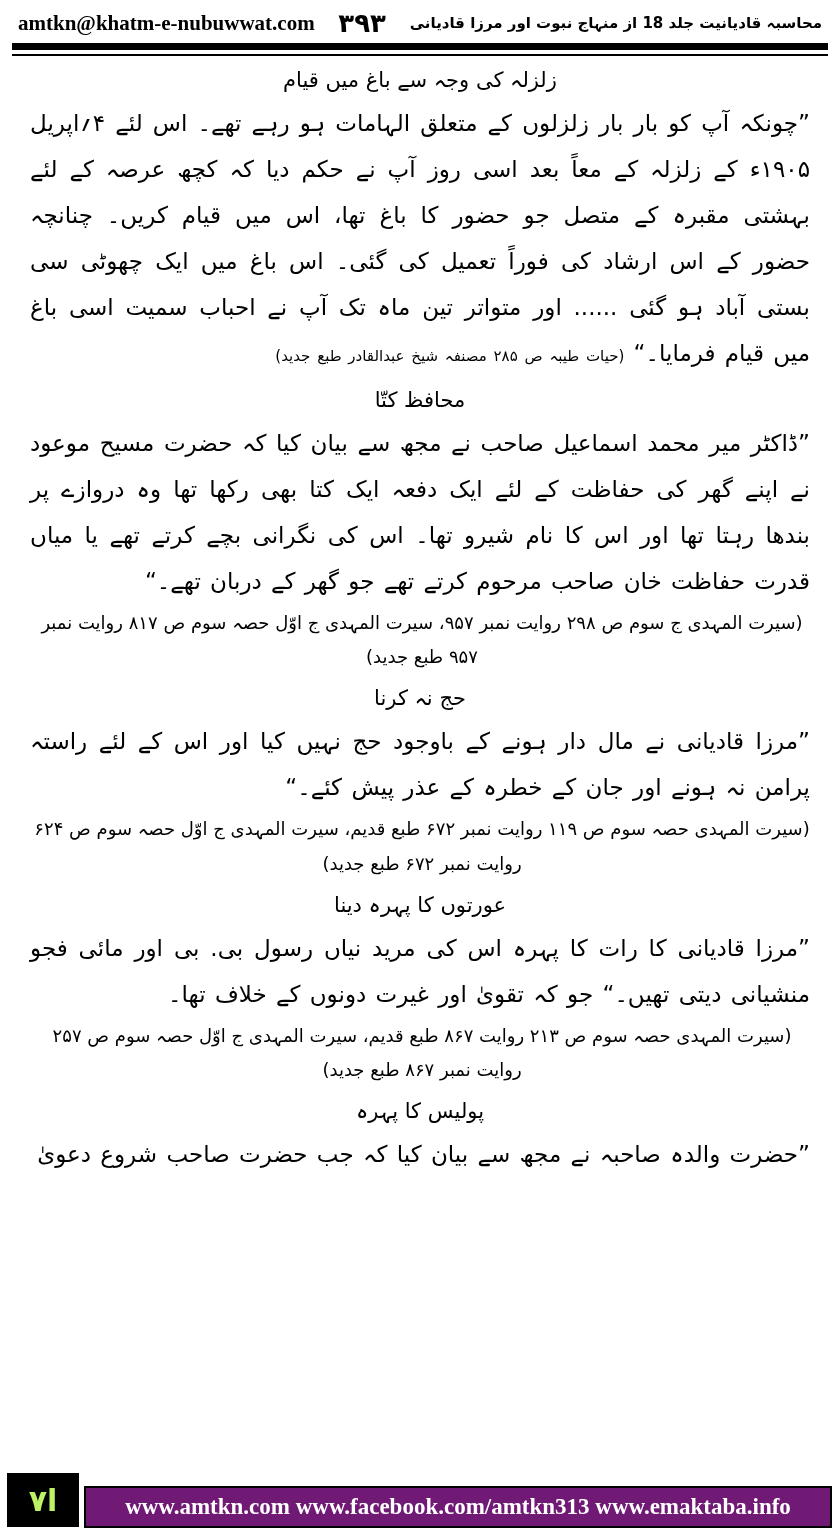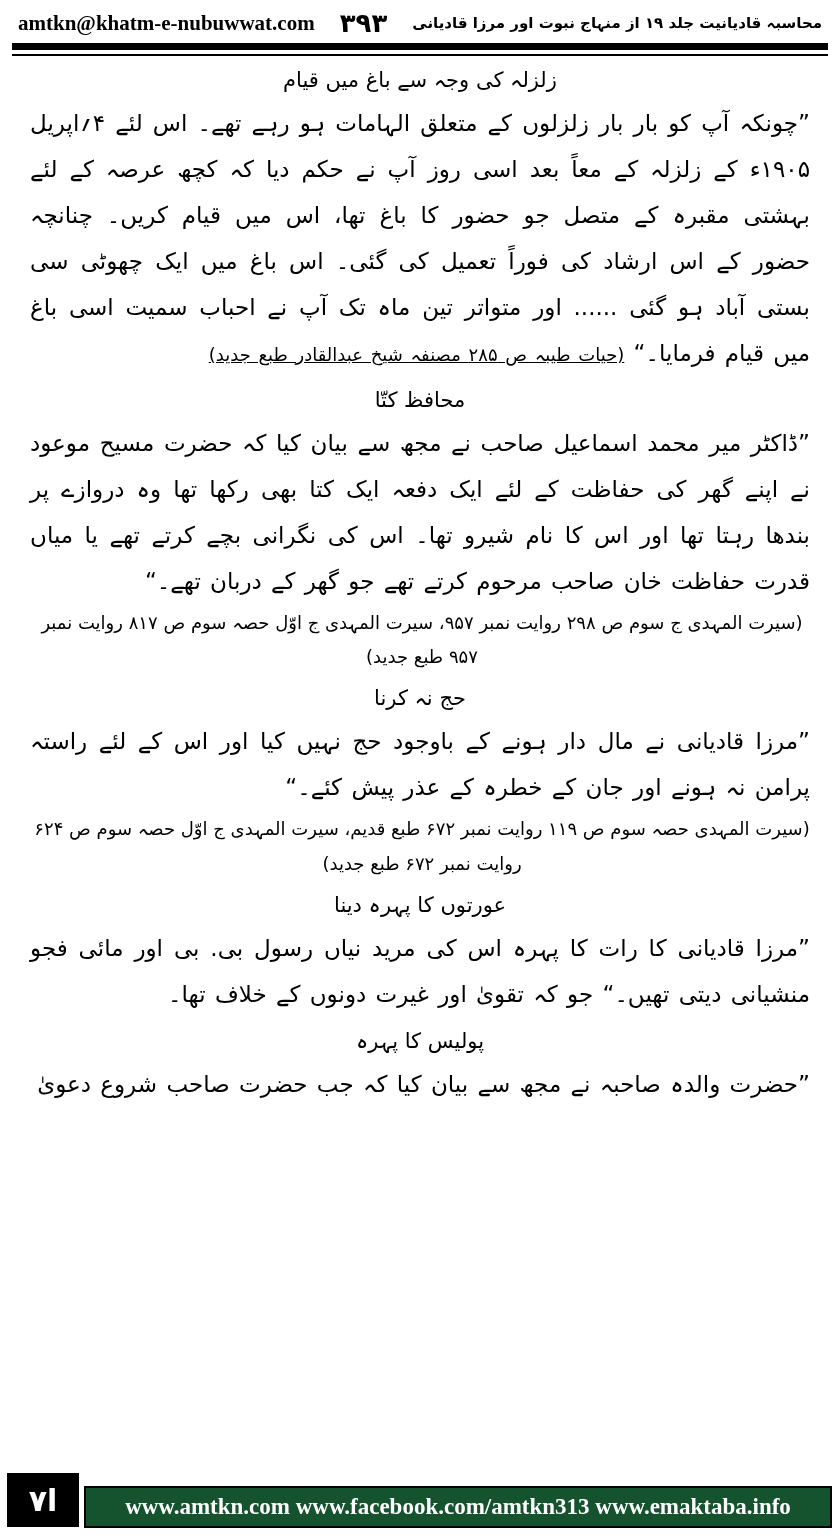--- a/index.html
+++ b/index.html
@@ -26,69 +26,70 @@
   }
   .content { direction:rtl; padding:0 30px; }
   .section-heading {
     text-align:center; font-size:21px; font-weight:normal;
     margin:12px 0 8px 0;
   }
   .body-text {
     font-size:23px; line-height:2.0; text-align:justify;
     margin:0; word-spacing:2px;
   }
-  .inline-citation { font-size:18px; font-weight:normal;text-decoration:underline; }
+  .inline-citation { font-size:15px; font-weight:normal; }
   .citation-line {
     text-align:center; font-size:18px; line-height:1.9; margin:2px 0 0 4px;
   }
   .footer {
     position:absolute; left:0; bottom:10px; width:840px;
     display:flex; align-items:flex-end;
   }
   .footer-marker {
-    width:78px; height:60px; background:#000; color:#ffffff;
+    width:78px; height:60px; background:#000; color:#bef264;
     display:flex; align-items:center; justify-content:center;
     font-size:30px; font-weight:bold;
     box-shadow: inset 0 0 0 3px #fff, inset 0 0 0 6px #000;
     margin-left:4px;
   }
   .footer-bar {
-    flex:1; background:#14532d; color:#fff; height:46px;
+    flex:1; background:#701a75; color:#fff; height:46px;
     display:flex; align-items:center; justify-content:center;
     font-weight:bold; font-size:23px;
     font-family:"Liberation Serif", serif;
     box-shadow: inset 0 0 0 2px #fff, inset 0 0 0 4px #000;
     margin-right:6px;
   }
 </style>
 </head>
 <body>
 
 <div class="header">
-  <span class="header-title">محاسبہ قادیانیت جلد ۱۹ از منہاج نبوت اور مرزا قادیانی</span>
+  <span class="header-title">محاسبہ قادیانیت جلد 18 از منہاج نبوت اور مرزا قادیانی</span>
   <span class="page-num">۳۹۳</span>
   <span class="email">amtkn@khatm-e-nubuwwat.com</span>
 </div>
 <div class="double-rule"></div>
 
 <div class="content">
 
   <h2 class="section-heading">زلزلہ کی وجہ سے باغ میں قیام</h2>
   <p class="body-text"><span>”چونکہ آپ کو بار بار زلزلوں کے متعلق الہامات ہو رہے تھے۔ اس لئے ۴؍اپریل ۱۹۰۵ء کے زلزلہ کے معاً بعد اسی روز آپ نے حکم دیا کہ کچھ عرصہ کے لئے بہشتی مقبرہ کے متصل جو حضور کا باغ تھا، اس میں قیام کریں۔ چنانچہ حضور کے اس ارشاد کی فوراً تعمیل کی گئی۔ اس باغ میں ایک چھوٹی سی بستی آباد ہو گئی ...... اور متواتر تین ماہ تک آپ نے احباب سمیت اسی باغ میں قیام فرمایا۔“ </span><span class="inline-citation">(حیات طیبہ ص ۲۸۵ مصنفہ شیخ عبدالقادر طبع جدید)</span></p>
 
   <h2 class="section-heading">محافظ کتّا</h2>
   <p class="body-text">”ڈاکٹر میر محمد اسماعیل صاحب نے مجھ سے بیان کیا کہ حضرت مسیح موعود نے اپنے گھر کی حفاظت کے لئے ایک دفعہ ایک کتا بھی رکھا تھا وہ دروازے پر بندھا رہتا تھا اور اس کا نام شیرو تھا۔ اس کی نگرانی بچے کرتے تھے یا میاں قدرت حفاظت خان صاحب مرحوم کرتے تھے جو گھر کے دربان تھے۔“ </p>
   <p class="citation-line">(سیرت المہدی ج سوم ص ۲۹۸ روایت نمبر ۹۵۷، سیرت المہدی ج اوّل حصہ سوم ص ۸۱۷ روایت نمبر ۹۵۷ طبع جدید)</p>
 
   <h2 class="section-heading">حج نہ کرنا</h2>
   <p class="body-text">”مرزا قادیانی نے مال دار ہونے کے باوجود حج نہیں کیا اور اس کے لئے راستہ پرامن نہ ہونے اور جان کے خطرہ کے عذر پیش کئے۔“ </p>
   <p class="citation-line">(سیرت المہدی حصہ سوم ص ۱۱۹ روایت نمبر ۶۷۲ طبع قدیم، سیرت المہدی ج اوّل حصہ سوم ص ۶۲۴ روایت نمبر ۶۷۲ طبع جدید)</p>
 
   <h2 class="section-heading">عورتوں کا پہرہ دینا</h2>
   <p class="body-text">”مرزا قادیانی کا رات کا پہرہ اس کی مرید نیاں رسول بی. بی اور مائی فجو منشیانی دیتی تھیں۔“ جو کہ تقویٰ اور غیرت دونوں کے خلاف تھا۔ </p>
+  <p class="citation-line">(سیرت المہدی حصہ سوم ص ۲۱۳ روایت ۸۶۷ طبع قدیم، سیرت المہدی ج اوّل حصہ سوم ص ۲۵۷ روایت نمبر ۸۶۷ طبع جدید)</p>
 
   <h2 class="section-heading">پولیس کا پہرہ</h2>
   <p class="body-text">”حضرت والدہ صاحبہ نے مجھ سے بیان کیا کہ جب حضرت صاحب شروع دعویٰ</p>
 
 </div>
 
 <div class="footer">
   <div class="footer-marker">۷ا</div>
   <div class="footer-bar">www.amtkn.com www.facebook.com/amtkn313 www.emaktaba.info</div>
 </div>

